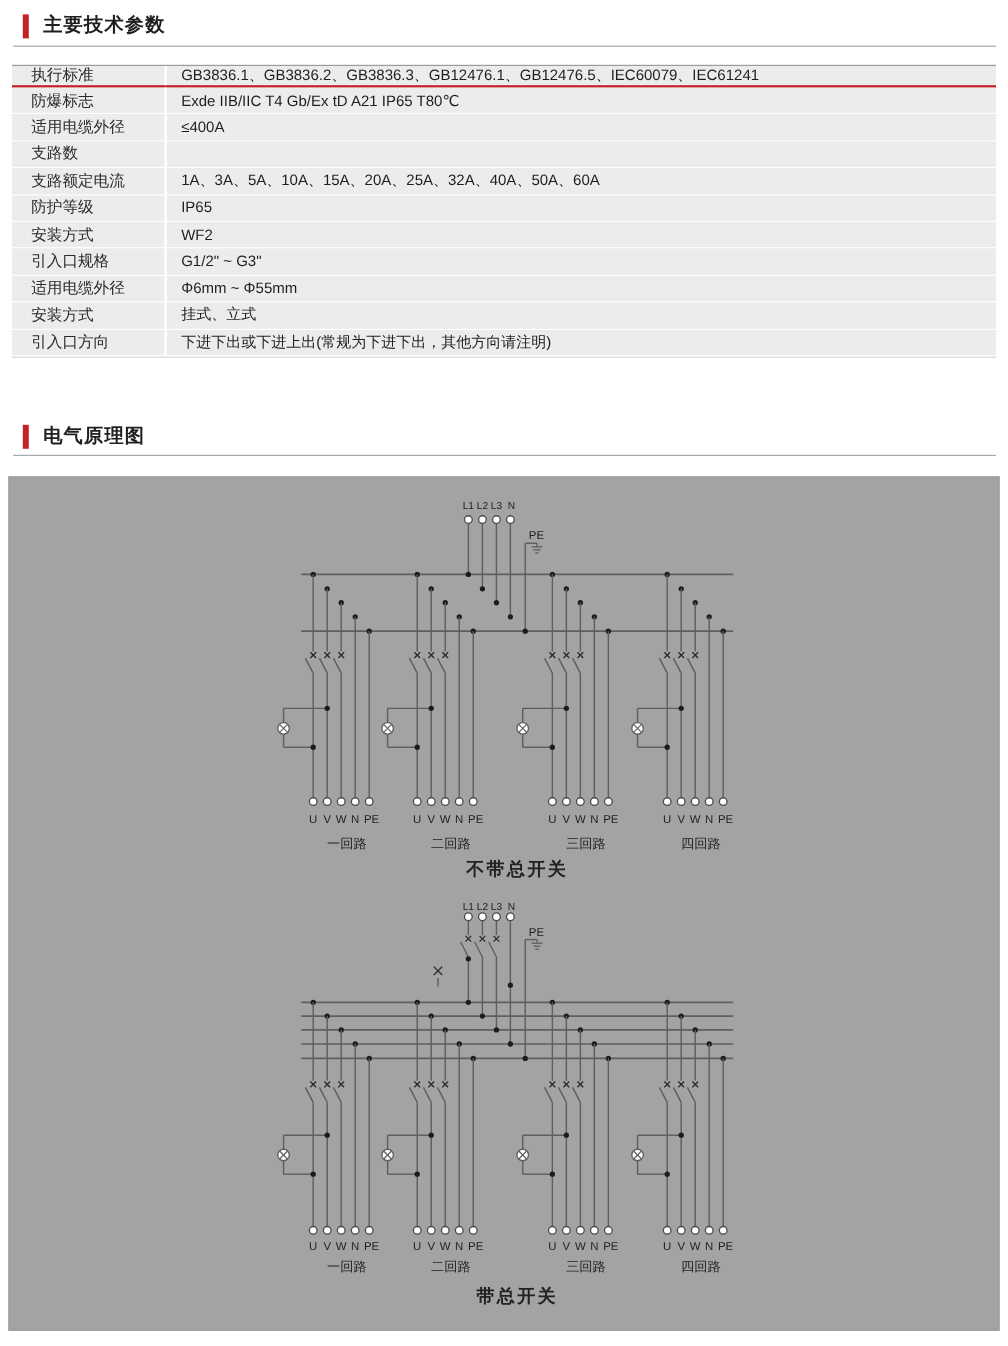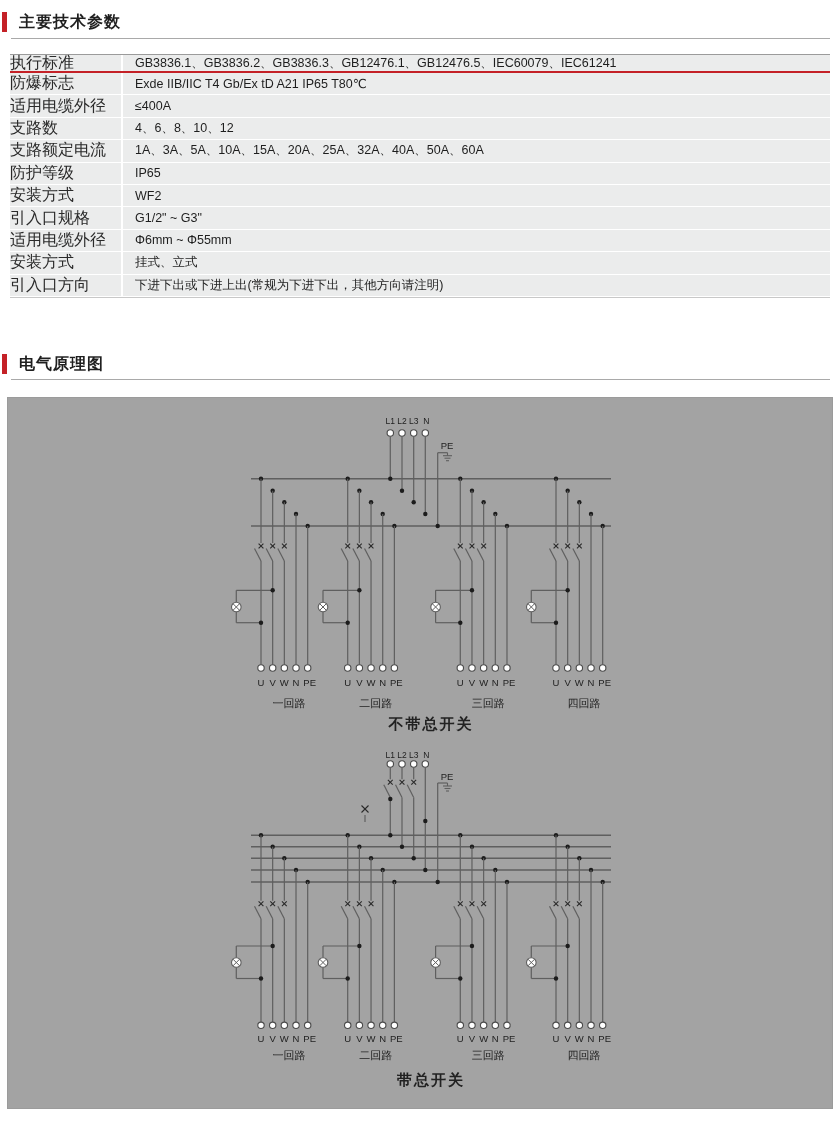--- a/index.html
+++ b/index.html
@@ -1,30 +1,30 @@
 <!DOCTYPE html>
 <html><head>
 <meta charset="utf-8">
 <style>
   html,body{margin:0;padding:0;background:#fff;}
   body{width:840px;height:1122px;position:relative;overflow:hidden;
        font-family:"Liberation Sans","DejaVu Sans",sans-serif;color:#222;}
-  .section-header{position:absolute;left:2px;display:flex;align-items:center;height:20px;}
+  .section-header{position:absolute;left:19px;display:flex;align-items:center;height:20px;}
   #sec-header-1{top:12px;} #sec-header-2{top:354px;}
   .red-bar{width:5px;height:20px;background:#c42127;margin-right:12px;flex:none;}
   .section-title{font-size:16px;font-weight:bold;color:#1f1f1f;letter-spacing:1px;line-height:20px;}
   .header-rule{position:absolute;left:11px;width:819px;height:1px;background:#a9a9a9;}
   #rule-1{top:38px;} #rule-2{top:379px;}
 
   .param-table{position:absolute;left:10px;top:54px;width:820px;
                border-top:1px solid #9b9b9b;border-bottom:1px solid #c8c8c8;}
   .t-row{display:flex;background:#ebecec;border-bottom:1px solid #ffffff;height:21.4px;align-items:center;}
   .t-row.first{height:16px;border-bottom:2px solid #c42127;}
-  .t-label{width:111px;border-right:2px solid #ffffff;flex:none;
-           font-size:16px;color:#2a2a2a;height:100%;display:flex;align-items:center;white-space:nowrap;}
+  .t-label{width:111px;padding-left:16px;border-right:2px solid #ffffff;flex:none;
+           font-size:13px;color:#2a2a2a;height:100%;display:flex;align-items:center;white-space:nowrap;}
   .t-value{flex:1;padding-left:12px;font-size:12.5px;color:#1e1e1e;white-space:nowrap;}
 
   .diagram-box{position:absolute;left:7px;top:397px;width:824px;height:710px;
                border:1px solid #9b9b9b;background:#a3a3a3;}
   .diagram-box svg{position:absolute;left:0;top:0;}
 </style>
 </head>
 <body>
 
 <div>
@@ -43,21 +43,20 @@
       <div class="t-row">
         <div class="t-label">防爆标志</div>
         <div class="t-value">Exde IIB/IIC T4 Gb/Ex tD A21 IP65 T80℃</div>
       </div>
       <div class="t-row">
         <div class="t-label">适用电缆外径</div>
         <div class="t-value">≤400A</div>
       </div>
       <div class="t-row">
         <div class="t-label">支路数</div>
-        <div class="t-value">4、6、8、10、12</div>
       </div>
       <div class="t-row">
         <div class="t-label">支路额定电流</div>
         <div class="t-value">1A、3A、5A、10A、15A、20A、25A、32A、40A、50A、60A</div>
       </div>
       <div class="t-row">
         <div class="t-label">防护等级</div>
         <div class="t-value">IP65</div>
       </div>
       <div class="t-row">

